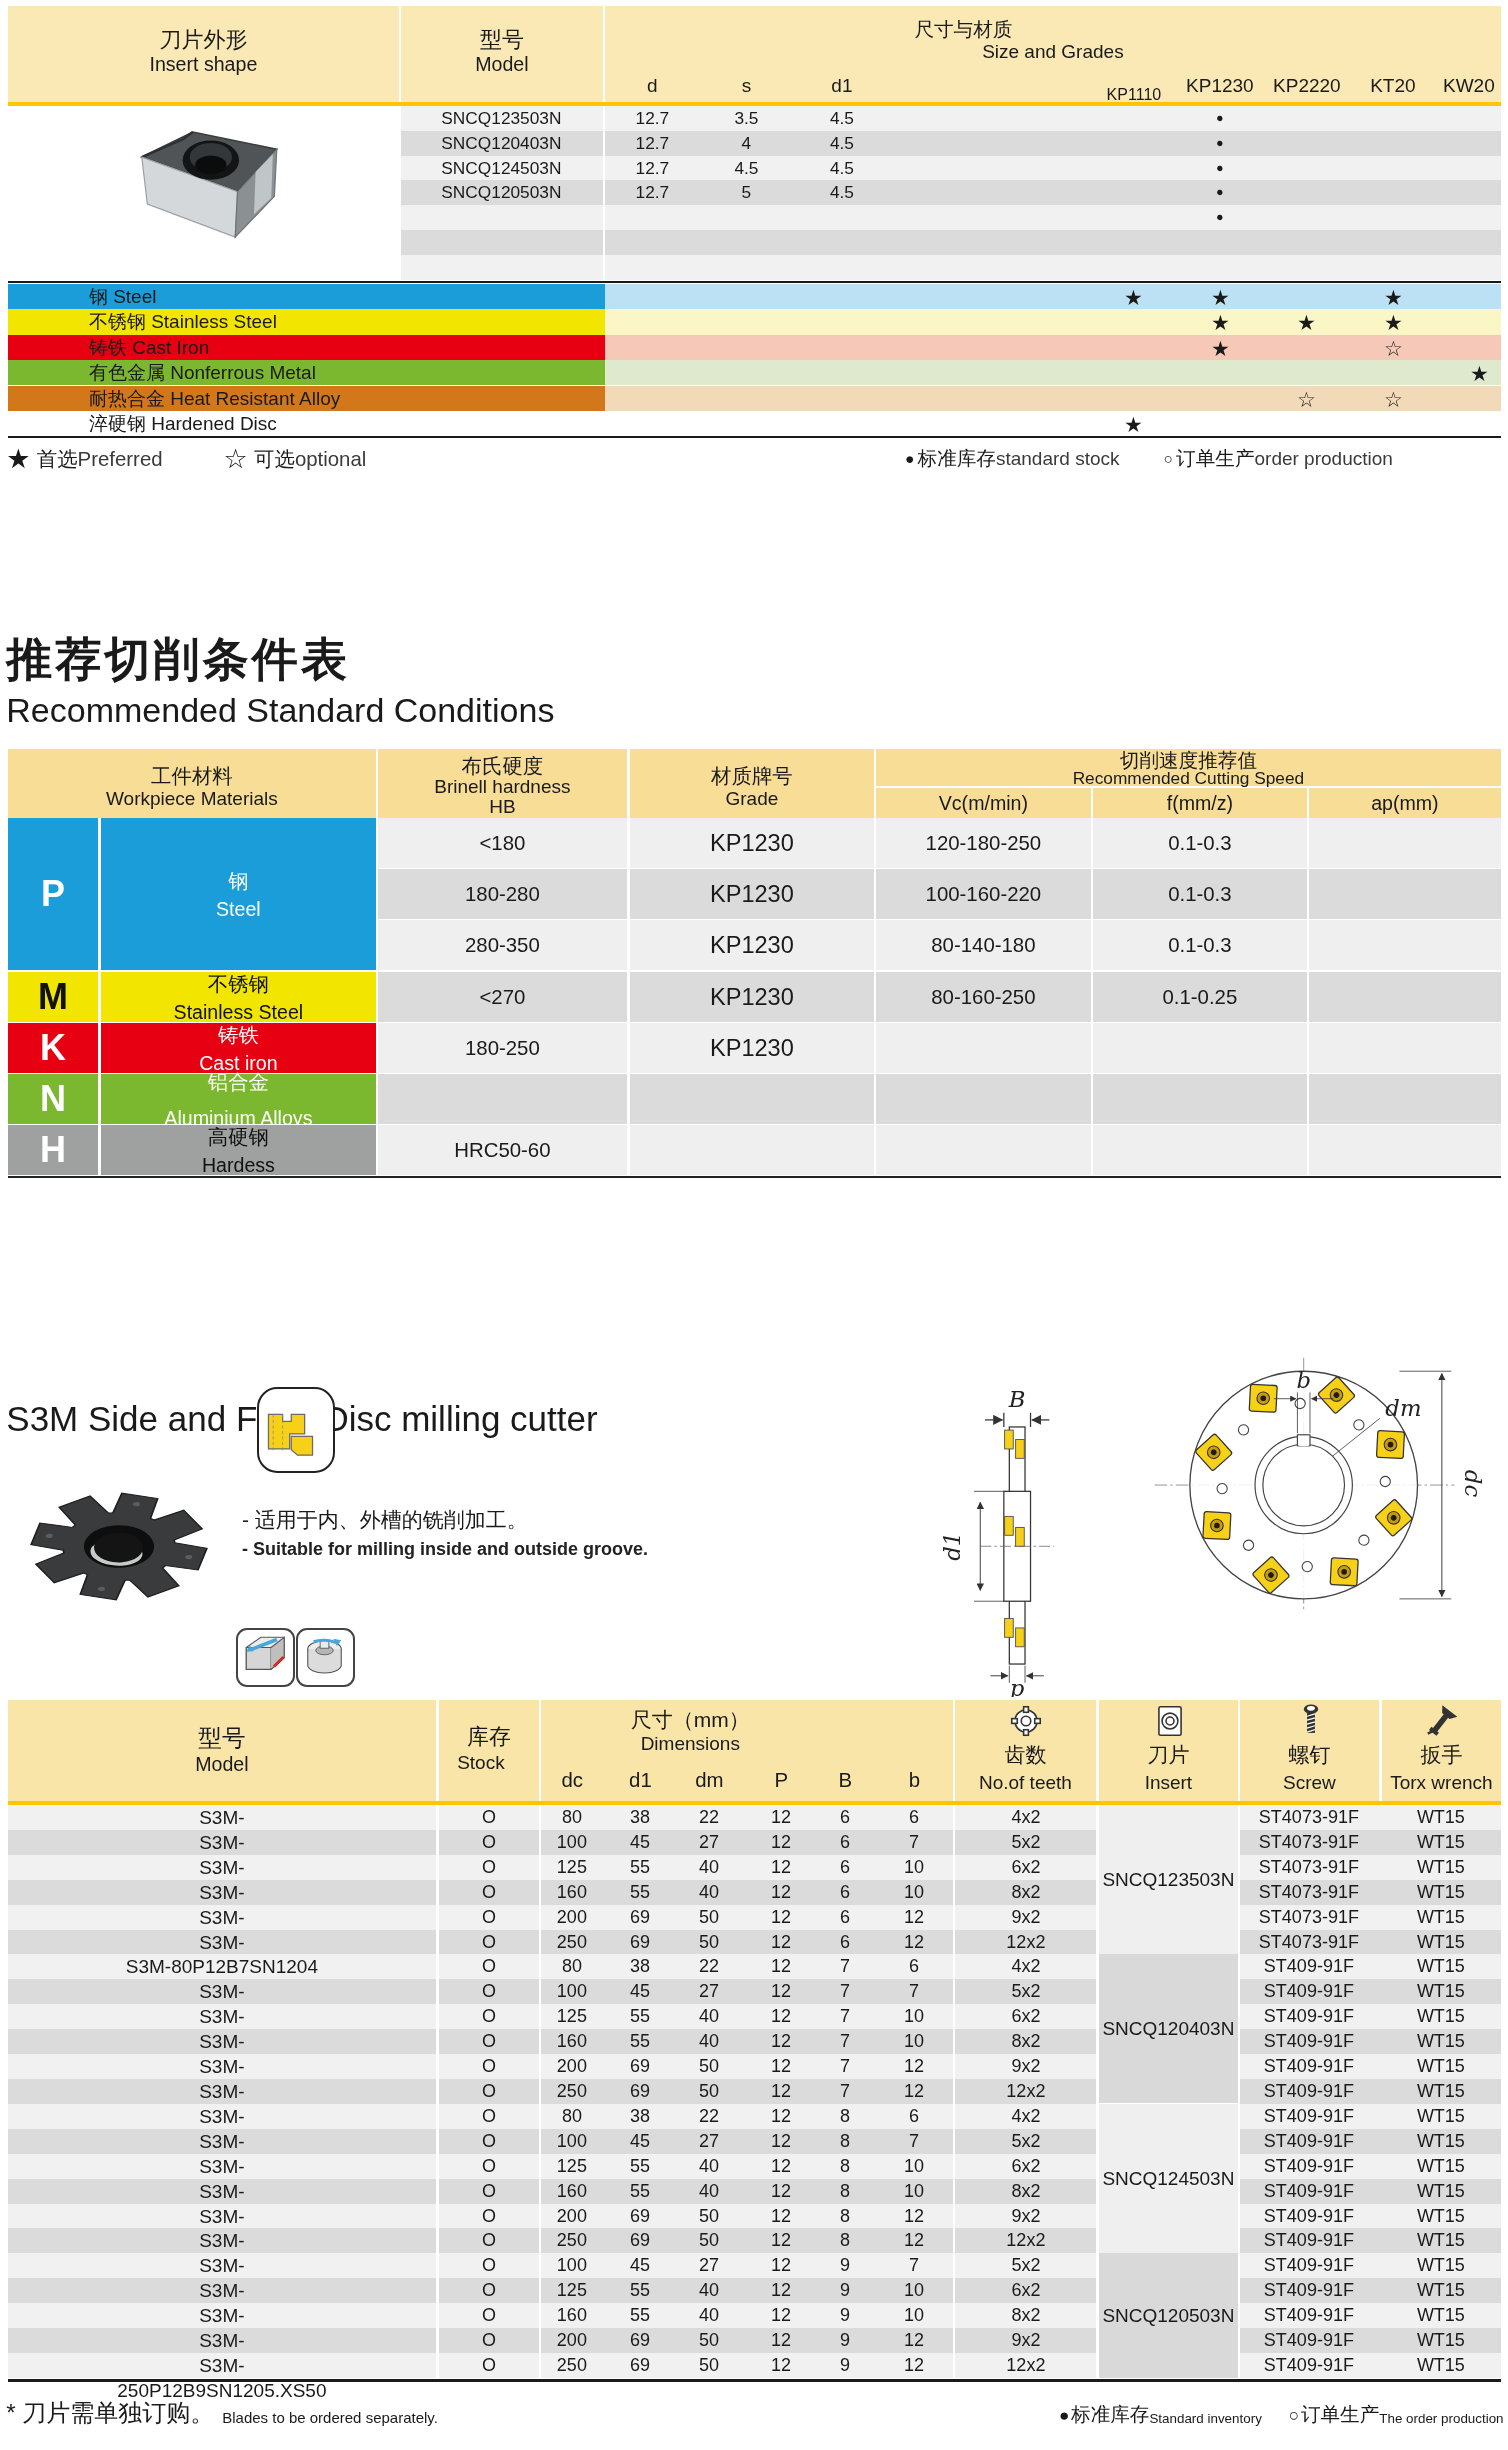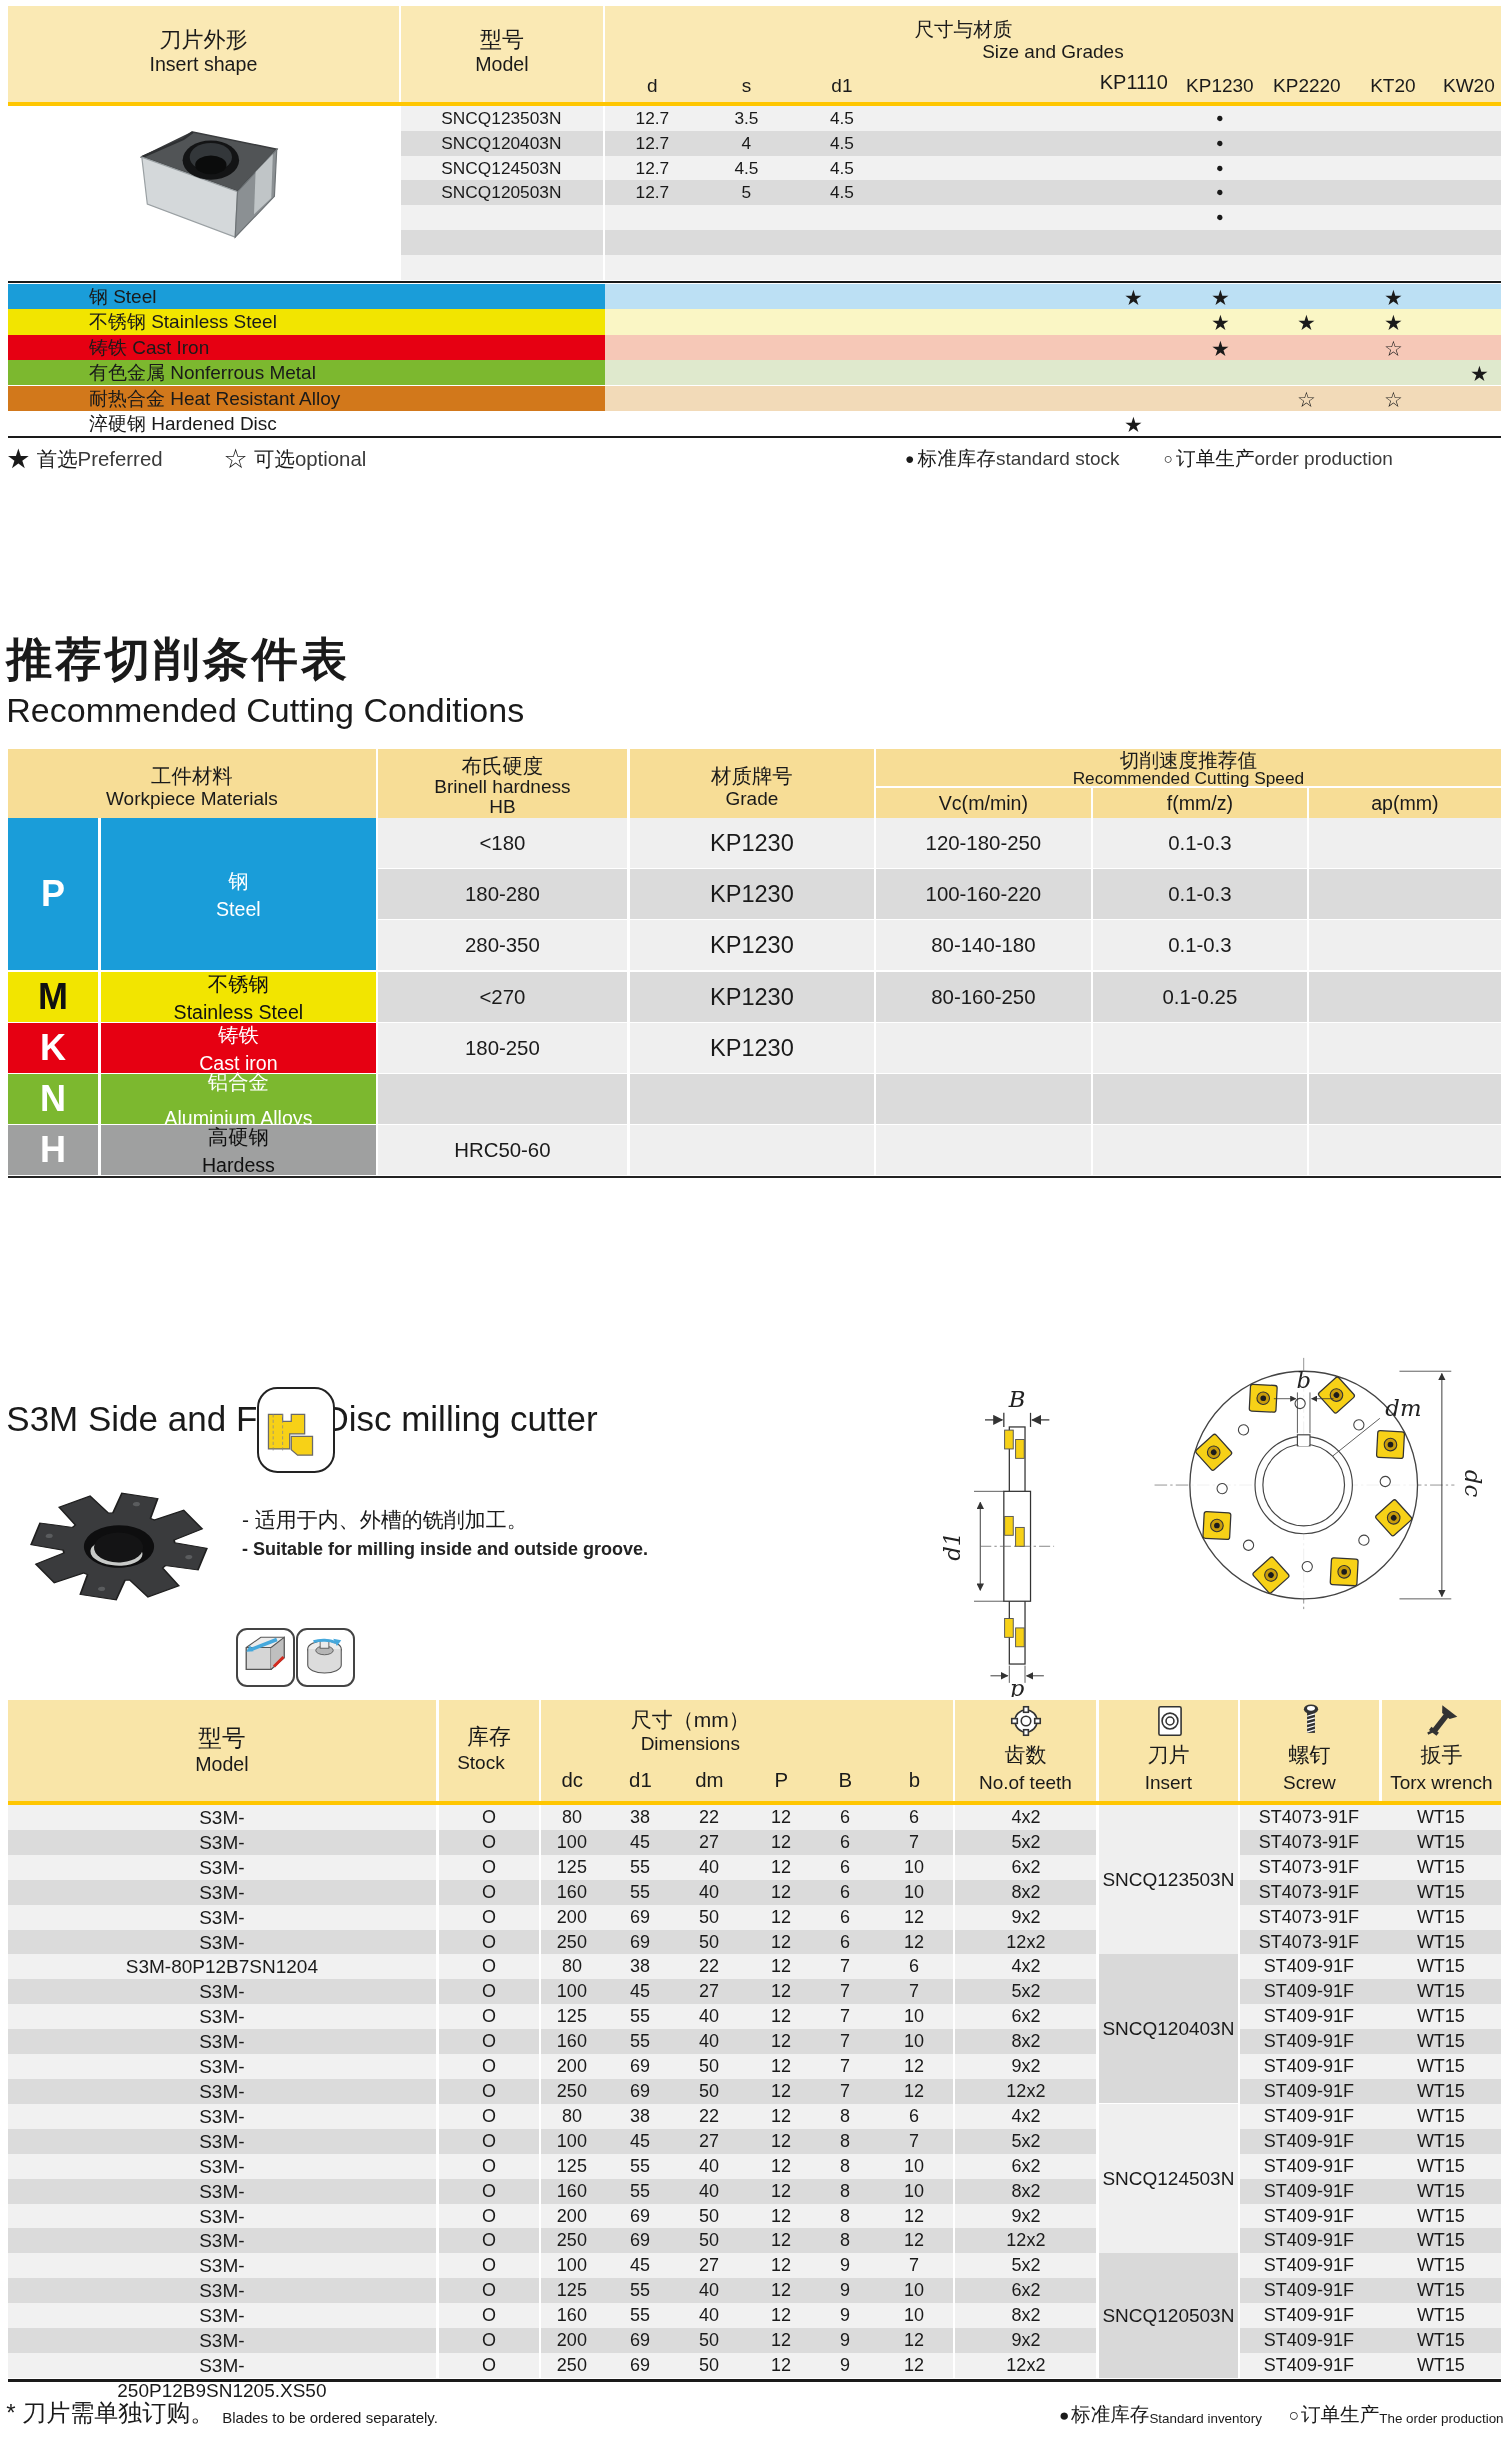--- a/index.html
+++ b/index.html
@@ -20,21 +20,21 @@
     <div class="abs" style="left:595px;top:0;width:2.4px;height:96px;background:#fff"></div>
     <div class="abs ct" style="left:0;top:19px;width:391px;font-size:22px">刀片外形</div>
     <div class="abs ct" style="left:0;top:47px;width:391px;font-size:19.6px">Insert shape</div>
     <div class="abs ct" style="left:393px;top:19px;width:202px;font-size:22px">型号</div>
     <div class="abs ct" style="left:393px;top:47px;width:202px;font-size:19.6px">Model</div>
     <div class="abs ct" style="left:597px;top:9.4px;width:717px;font-size:19.6px">尺寸与材质</div>
     <div class="abs ct" style="left:597px;top:35px;width:896px;font-size:19px">Size and Grades</div>
     <div class="abs ct" style="left:605px;top:69px;width:79px;font-size:19px">d</div>
     <div class="abs ct" style="left:699px;top:69px;width:79px;font-size:19px">s</div>
     <div class="abs ct" style="left:787px;top:69px;width:94px;font-size:19px">d1</div>
-    <div class="abs ct" style="left:1083px;top:65px;width:86px;font-size:20px">KP1110</div>
+    <div class="abs ct" style="left:1083px;top:80px;width:86px;font-size:16px">KP1110</div>
     <div class="abs ct" style="left:1169px;top:69px;width:86px;font-size:19px">KP1230</div>
     <div class="abs ct" style="left:1256px;top:69px;width:86px;font-size:19px">KP2220</div>
     <div class="abs ct" style="left:1342px;top:69px;width:86px;font-size:19px">KT20</div>
     <div class="abs ct" style="left:1429px;top:69px;width:64px;font-size:19px">KW20</div>
   </div>
   <div class="abs" style="left:7.9px;top:102px;width:1493px;height:3.9px;background:#FFC600"></div>
 
   <div class="abs" id="insert-rows" style="left:7.9px;top:106px;width:1493px;height:174px">
       <div style="position: absolute; left: 393px; top: 0px; width: 202px; height: 25px; background: rgb(241, 241, 241);"></div>
       <div style="position: absolute; left: 597px; top: 0px; width: 896px; height: 25px; background: rgb(241, 241, 241);"></div>
@@ -130,21 +130,21 @@
   <div class="abs" style="left:905px;top:446px;height:25px;display:flex;align-items:center">
     <span style="font-size:15.7px">●</span>
     <span style="font-size:19.6px;margin-left:3.1px">标准库存</span>
     <span style="font-size:19px;color:#3a3a3a">standard stock</span>
     <span style="font-size:15.7px;margin-left:44px">○</span>
     <span style="font-size:19.6px;margin-left:3.1px">订单生产</span>
     <span style="font-size:19px;color:#3a3a3a">order production</span>
   </div>
 
   <div class="abs" style="left:6.3px;top:629px;font-size:46px;font-weight:bold;letter-spacing:3.1px">推荐切削条件表</div>
-  <div class="abs" style="left:6.3px;top:691px;font-size:34px">Recommended Cutting Conditions</div>
+  <div class="abs" style="left:6.3px;top:691px;font-size:34px">Recommended Standard Conditions</div>
 
   <div class="abs" id="cut-header" style="left:7.9px;top:749px;width:1493px;height:69px">
     <div class="abs" style="left:0;top:0;width:368px;height:69px;background:#F7DD96">
       <div class="abs ct" style="left:0;top:12.6px;width:368px;font-size:20.4px">工件材料</div>
       <div class="abs ct" style="left:0;top:39px;width:368px;font-size:19px">Workpiece Materials</div>
     </div>
     <div class="abs" style="left:370px;top:0;width:249px;height:69px;background:#F7DD96">
       <div class="abs ct" style="left:0;top:3.1px;width:249px;font-size:20.4px">布氏硬度</div>
       <div class="abs ct" style="left:0;top:27px;width:249px;font-size:19px">Brinell hardness</div>
       <div class="abs ct" style="left:0;top:47px;width:249px;font-size:19px">HB</div>

